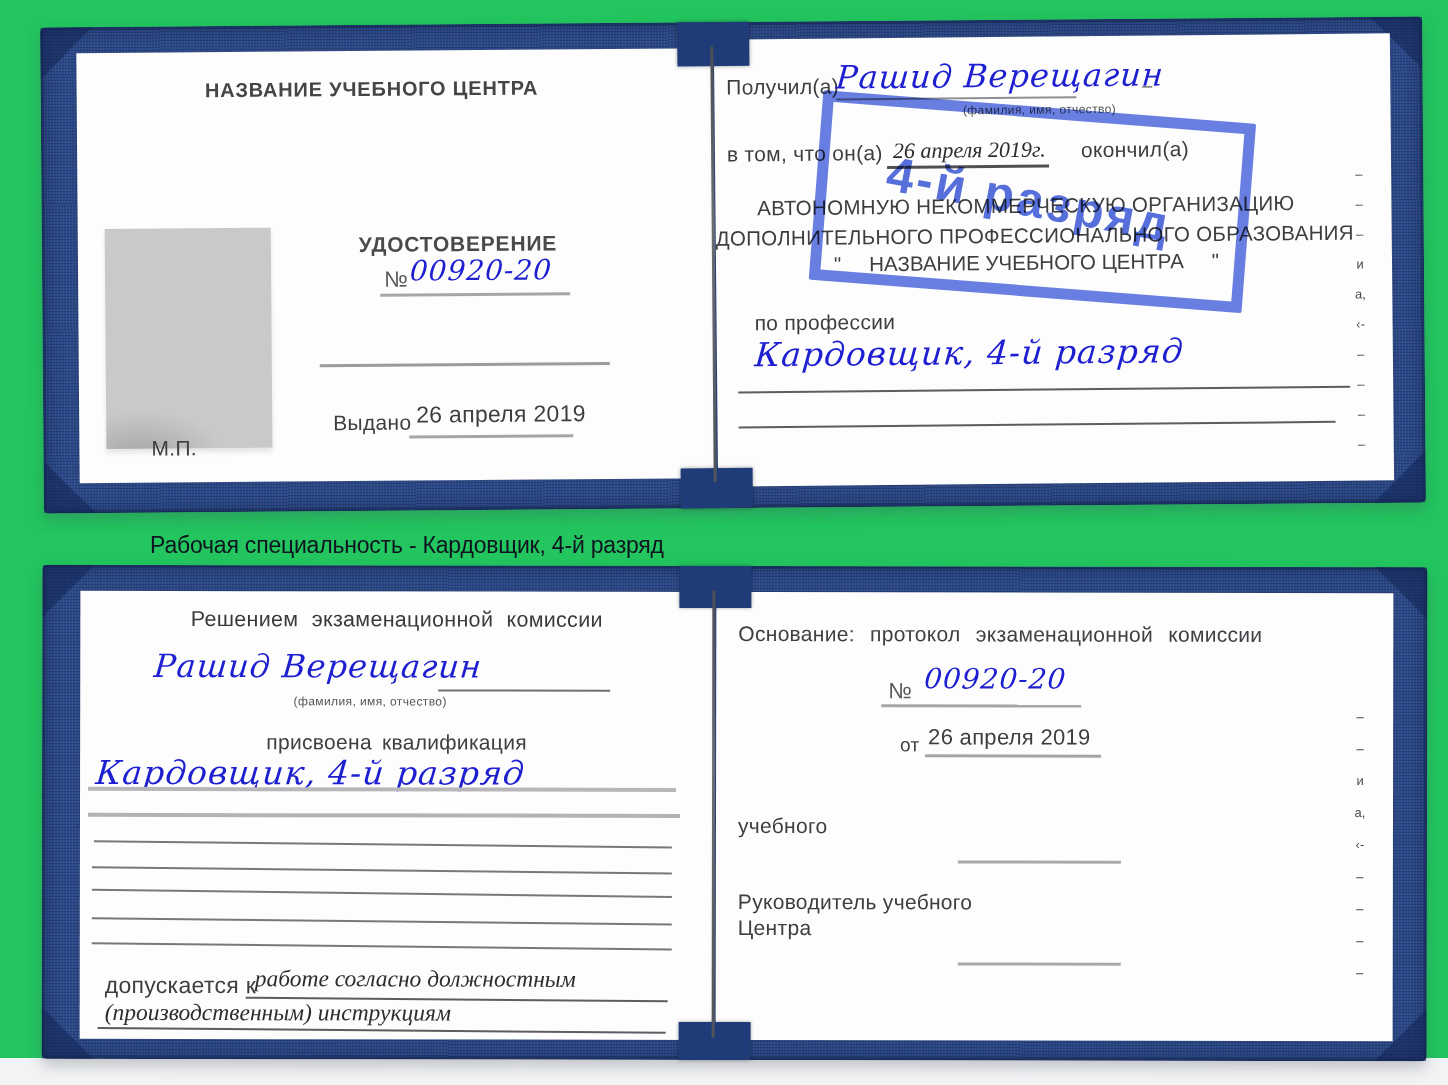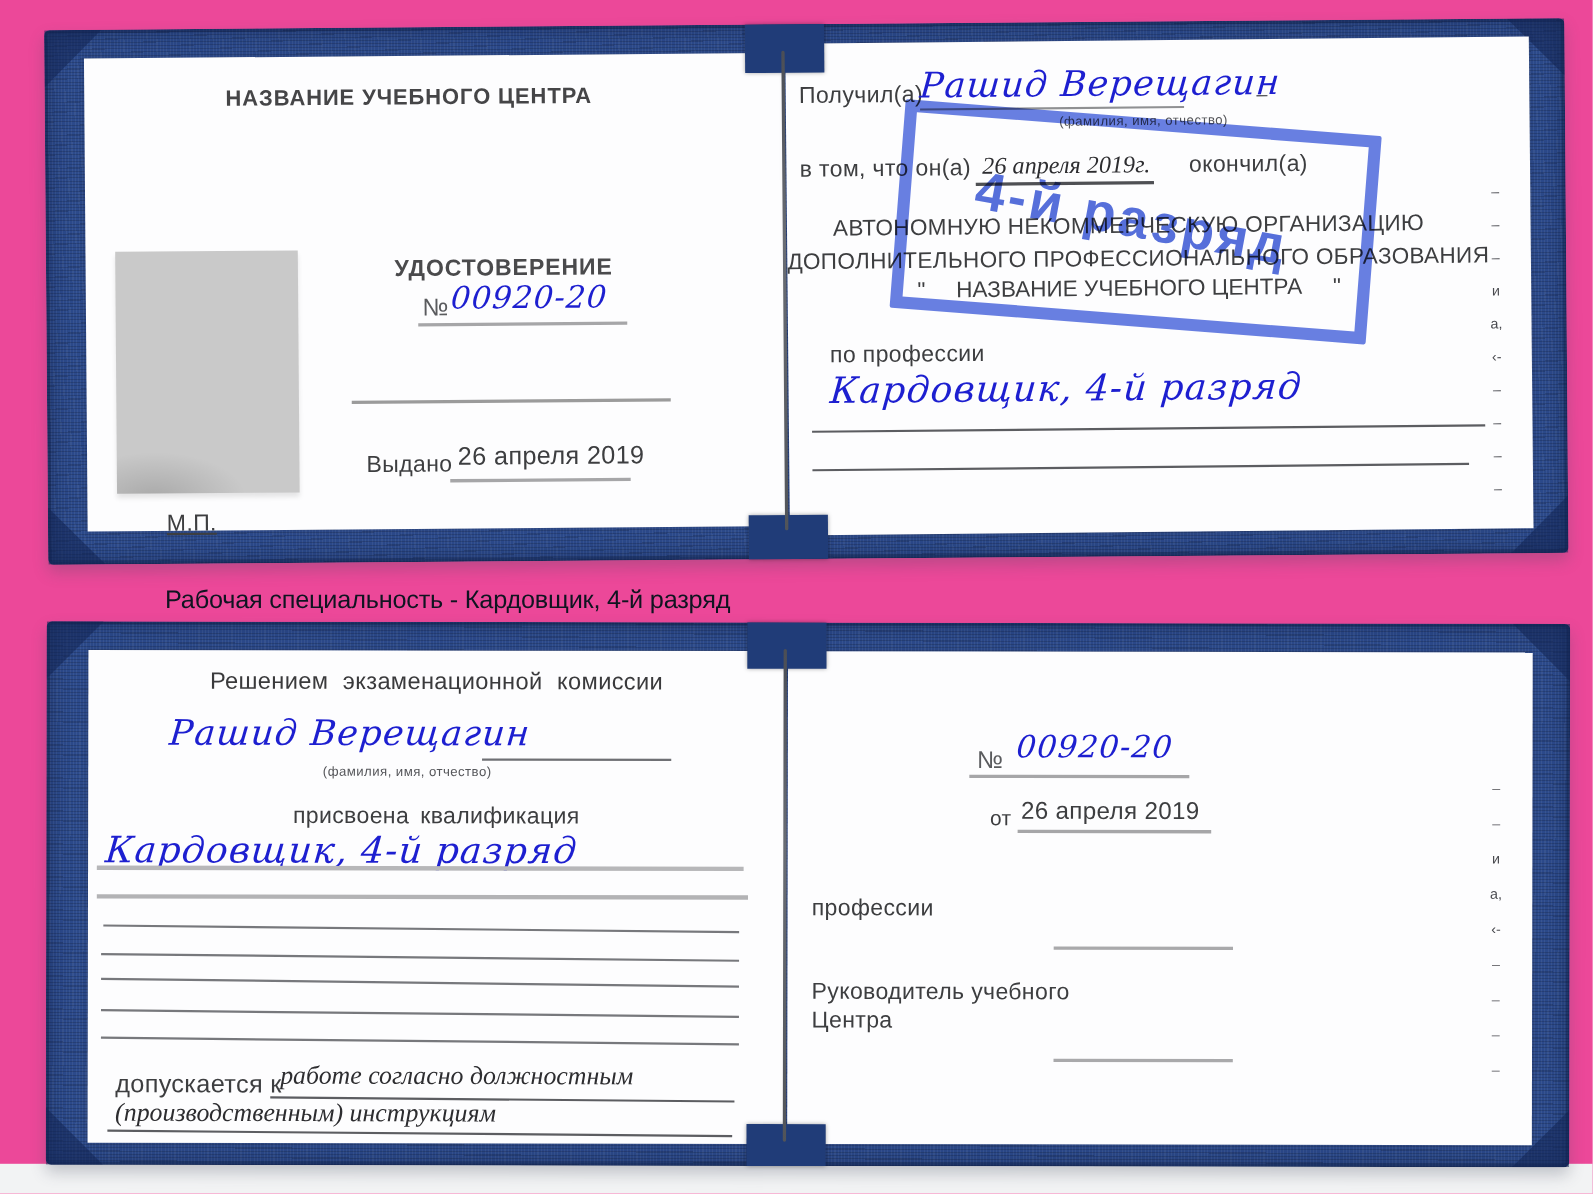--- a/index.html
+++ b/index.html
@@ -1,16 +1,16 @@
 <!DOCTYPE html>
 <html><head>
 <meta charset="utf-8">
 <style>
   html,body{margin:0;padding:0;background:#ffffff;}
-  .canvas{position:relative;width:1448px;height:1085px;background:#ec4899;overflow:hidden;
+  .canvas{position:relative;width:1448px;height:1085px;background:#22c55e;overflow:hidden;
           font-family:"Liberation Sans",sans-serif;color:#3d3e40;}
   .floor{position:absolute;left:0;right:0;top:1058px;bottom:0;background:#f2f3f4;}
 
   
   .spread{position:absolute;}
   .cover{position:absolute;inset:0;border-radius:5px;background-color:#2c4a8b;
     background-image:
       repeating-linear-gradient(0deg, rgba(0,0,0,0.16) 0 1px, transparent 1px 3px),
       repeating-linear-gradient(90deg, rgba(255,255,255,0.06) 0 1px, transparent 1px 3px);
     box-shadow: inset 0 0 0 3px rgba(12,26,62,0.35), inset 0 0 22px rgba(8,18,48,0.45),
@@ -69,21 +69,21 @@
       <div class="centered lbl" style="top:27px;padding-right:45px;font-weight:bold;font-size:20px;color:#454547;letter-spacing:0.8px;">НАЗВАНИЕ УЧЕБНОГО ЦЕНТРА</div>
       <div class="photo" style="left:27px;top:176px;width:166px;height:220px;"></div>
       <div class="lbl" style="left:230px;top:182px;width:300px;text-align:center;font-weight:bold;font-size:21px;color:#4a4a4c;letter-spacing:0.8px;">УДОСТОВЕРЕНИЕ</div>
       <div class="lbl" style="left:306px;top:216px;font-size:22px;color:#5a5b5e;">№</div>
       <div class="hand" style="left:332px;top:204px;font-size:28px;">00920-20</div>
       <div class="hline" style="left:302px;top:243px;width:190px;height:3px;background:#a6a6a8;"></div>
       <div class="hline" style="left:241px;top:313px;width:290px;height:3px;"></div>
       <div class="lbl" style="left:254px;top:360px;font-size:21px;">Выдано</div>
       <div class="lbl" style="left:337px;top:351px;font-size:23px;">26 апреля 2019</div>
       <div class="hline" style="left:330px;top:385px;width:164px;height:3px;background:#a6a6a8;"></div>
-      <div class="lbl" style="left:72px;top:412px;font-size:21px;text-decoration:underline;">М.П.</div>
+      <div class="lbl" style="left:72px;top:384px;font-size:21px;">М.П.</div>
     </div>
 
     <div class="fold" style="left:670px;top:24px;height:436px;"></div>
 
     <div class="page" style="left:674px;top:17px;width:676px;height:447px;transform:rotate(-0.1deg);">
       <div class="lbl" style="left:12px;top:36px;font-size:21px;">Получил(а)</div>
       <div class="hand" style="left:122px;top:20px;font-size:32px;">Рашид Верещагин</div>
       <div class="hline" style="left:122px;top:60px;width:240px;height:2px;background:#8f9092;"></div>
       <div class="lbl" style="left:428px;top:40px;font-size:18px;color:#5a5b5e;">–</div>
       <div class="small-hint" style="left:180px;top:66px;width:290px;">(фамилия, имя, отчество)</div>
@@ -152,27 +152,28 @@
       <div class="lbl" style="left:25px;top:381px;font-size:23px;">допускается к</div>
       <div class="ser-it" style="left:175px;top:374px;font-size:23.5px;">работе согласно должностным</div>
       <div class="hline" style="left:166px;top:407px;width:422px;height:2px;background:#5c5d61;transform:rotate(0.4deg);"></div>
       <div class="ser-it" style="left:25px;top:408px;font-size:23.5px;">(производственным) инструкциям</div>
       <div class="hline" style="left:18px;top:438px;width:568px;height:2px;background:#5c5d61;transform:rotate(0.4deg);"></div>
     </div>
 
     <div class="fold" style="left:670px;top:24px;height:448px;"></div>
 
     <div class="page" style="left:674px;top:26px;width:677px;height:448px;">
+      <div class="lbl" style="left:22px;top:30px;font-size:21px;word-spacing:9px;color:#3f4043;">Основание: протокол экзаменационной комиссии</div>
       <div class="lbl" style="left:172px;top:86px;font-size:22px;color:#5a5b5e;">№</div>
       <div class="hand" style="left:208px;top:70px;font-size:28px;">00920-20</div>
       <div class="hline" style="left:165px;top:112px;width:200px;height:3px;background:#a6a6a8;"></div>
       <div class="lbl" style="left:184px;top:142px;font-size:19px;">от</div>
       <div class="lbl" style="left:212px;top:132px;font-size:22px;">26 апреля 2019</div>
       <div class="hline" style="left:209px;top:162px;width:176px;height:3px;background:#a6a6a8;"></div>
-      <div class="lbl" style="left:22px;top:222px;font-size:21px;">профессии</div>
+      <div class="lbl" style="left:22px;top:222px;font-size:21px;">учебного</div>
       <div class="hline" style="left:242px;top:268px;width:163px;height:2.5px;background:#a9a9ab;"></div>
       <div class="lbl" style="left:22px;top:298px;font-size:21px;">Руководитель учебного</div>
       <div class="lbl" style="left:22px;top:324px;font-size:21px;">Центра</div>
       <div class="hline" style="left:242px;top:370px;width:163px;height:2.5px;background:#a9a9ab;"></div>
       <div class="edge-col" style="left:634px;top:108px;line-height:32px;">
           <span class="edge-mark">–</span>
           <span class="edge-mark">–</span>
           <span class="edge-mark">и</span>
           <span class="edge-mark">а,</span>
           <span class="edge-mark">‹-</span>

